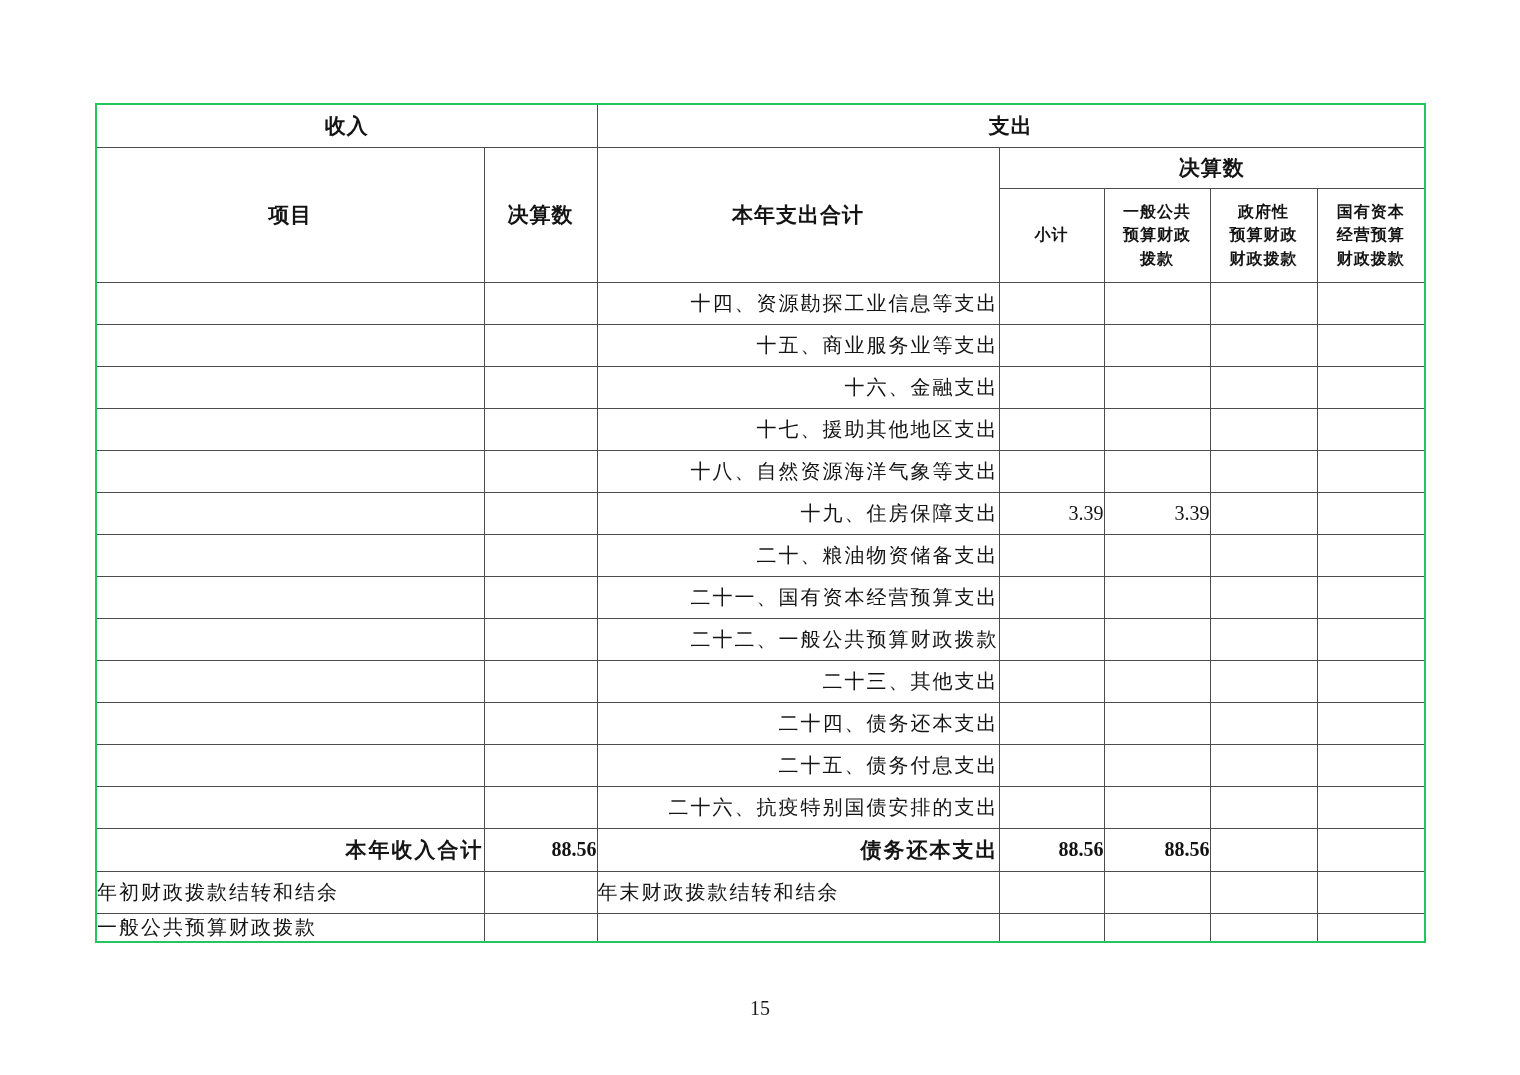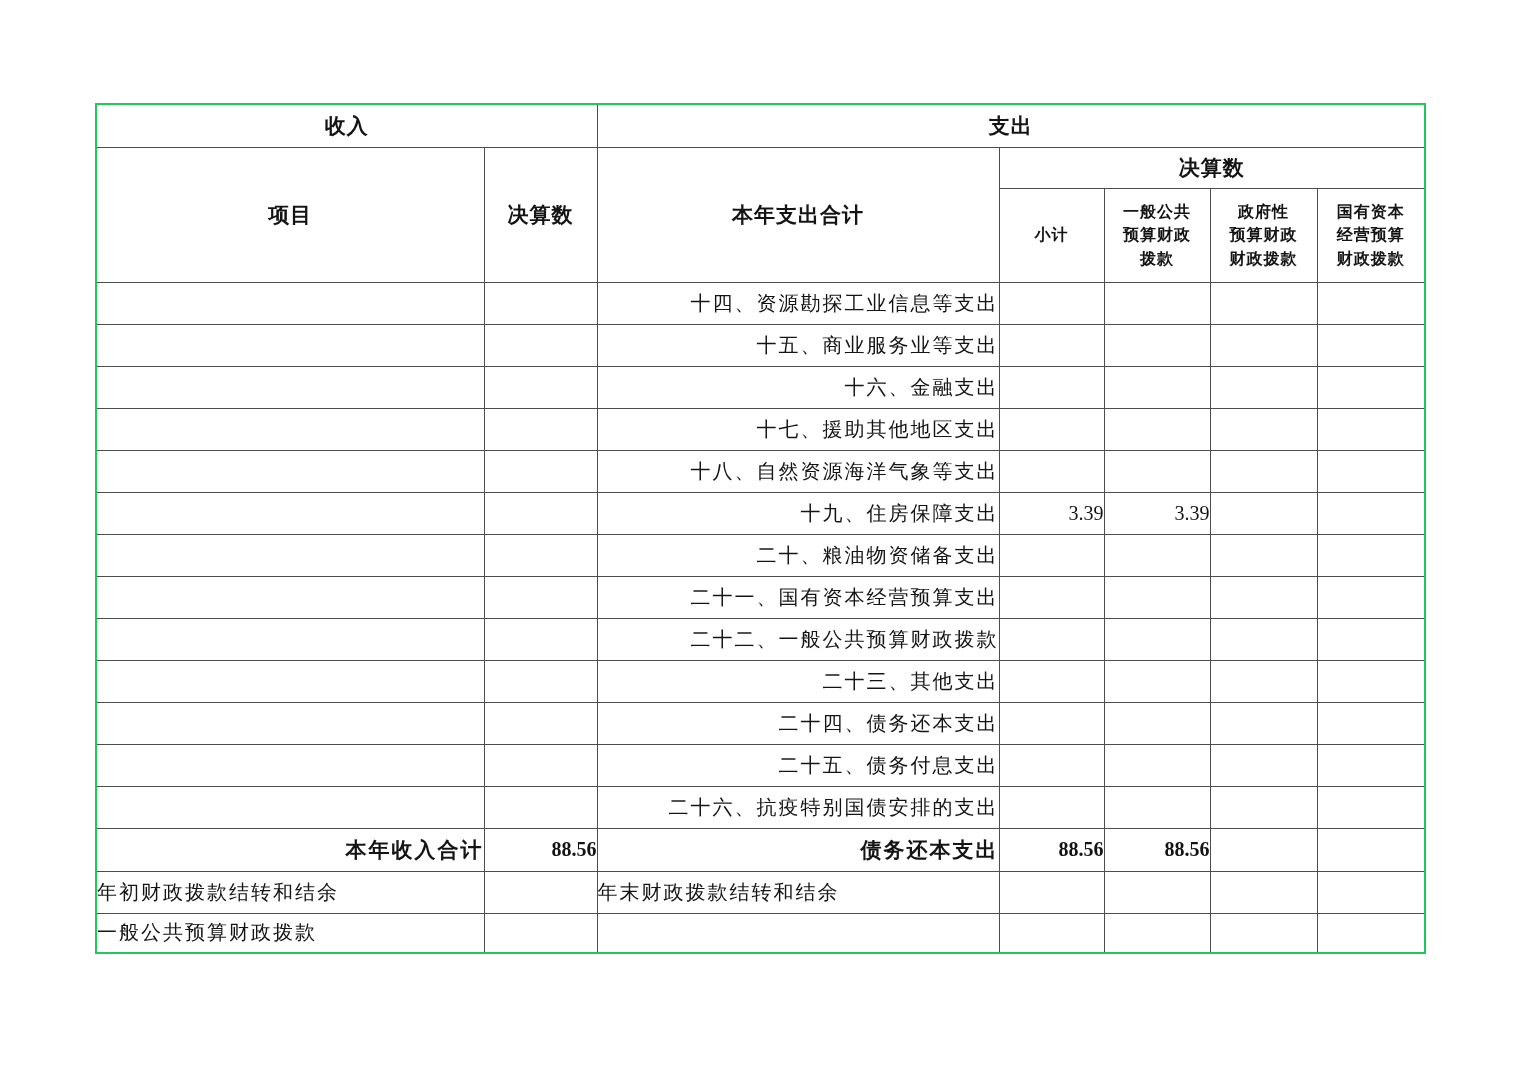--- a/index.html
+++ b/index.html
@@ -23,21 +23,21 @@
     vertical-align:middle;
     padding:0;
     overflow:hidden;
   }
   tr.h1{height:43px;}
   tr.h2{height:41px;}
   tr.h3{height:94px;}
   tr.r{height:42px;}
   tr.rt{height:43px;}
   tr.rc{height:42px;}
-  tr.rl{height:40px;}
+  tr.rl{height:29px;}
   .hdr{
     font-weight:bold;
     font-size:21px;
     text-align:center;
     letter-spacing:1px;
     font-family:"Liberation Sans",sans-serif;
   }
   .sub{
     white-space:pre-line;
     line-height:1.45;
@@ -261,13 +261,14 @@
       <td class="num"></td>
       <td class="left-label"></td>
       <td class="num"></td>
       <td class="num"></td>
       <td class="num"></td>
       <td class="num"></td>
     </tr>
   </tbody>
     </table>
 
+  <div class="pageno">15</div>
 </div>
 
 </body></html>

